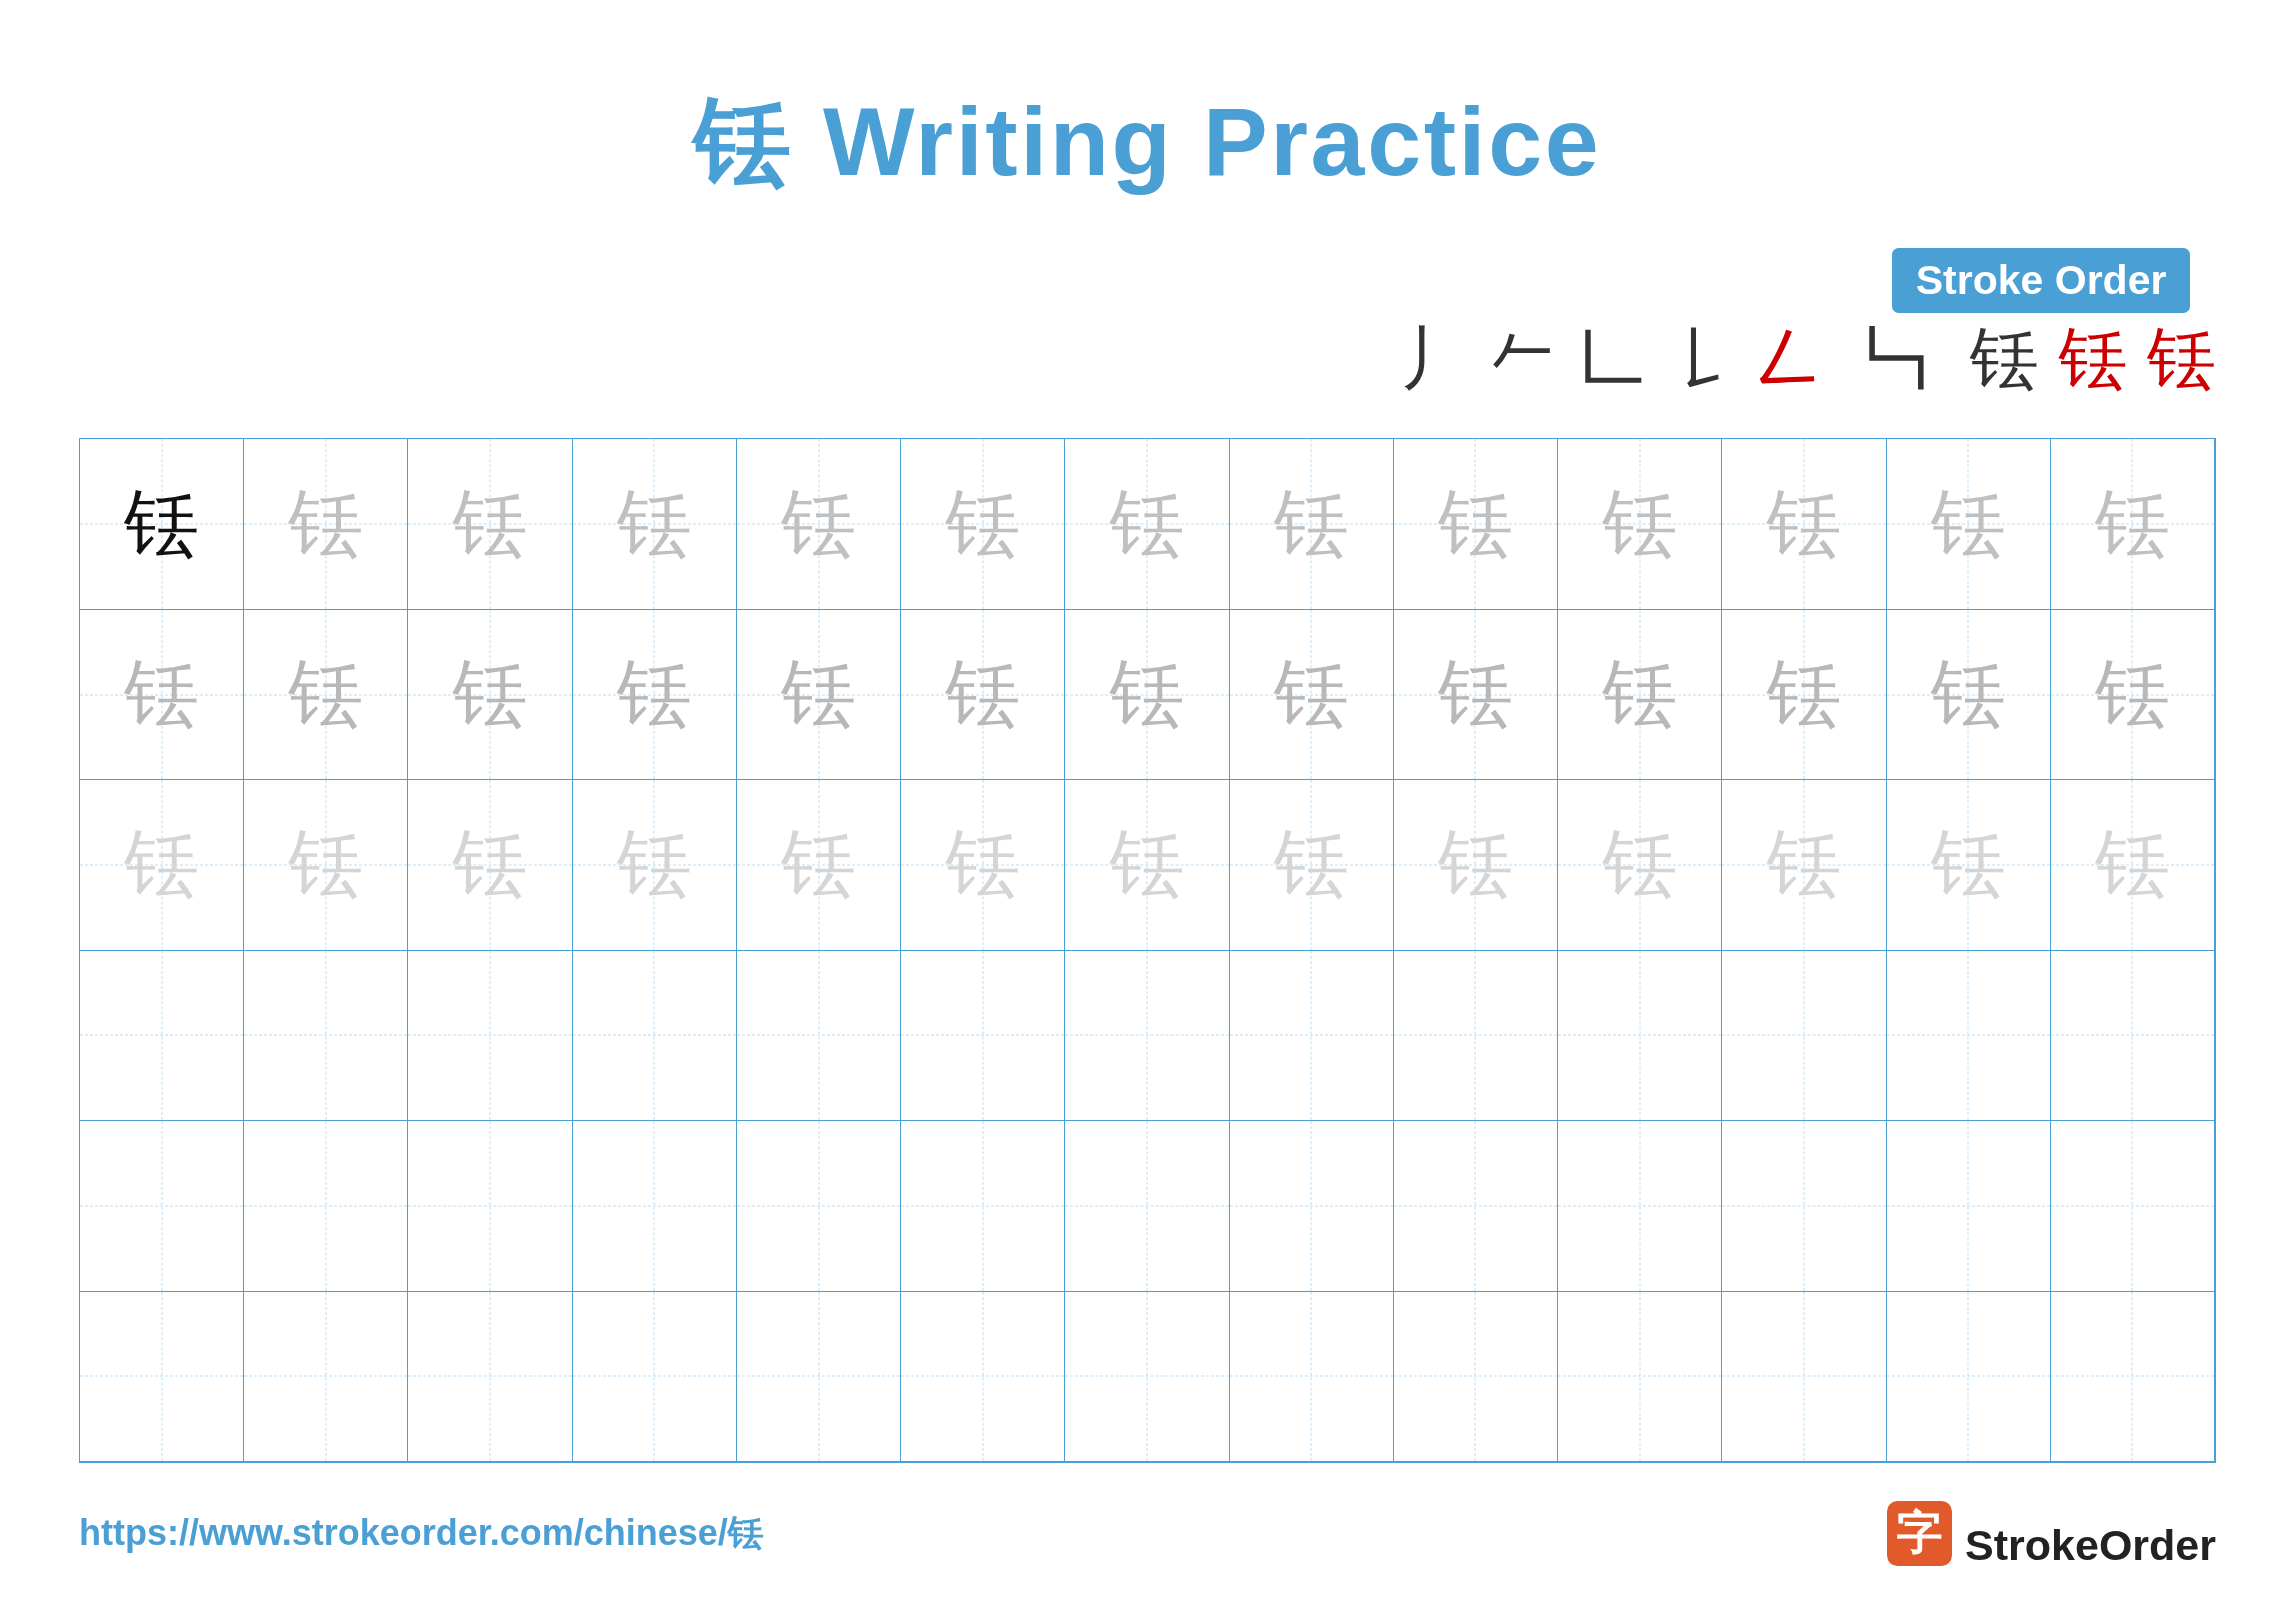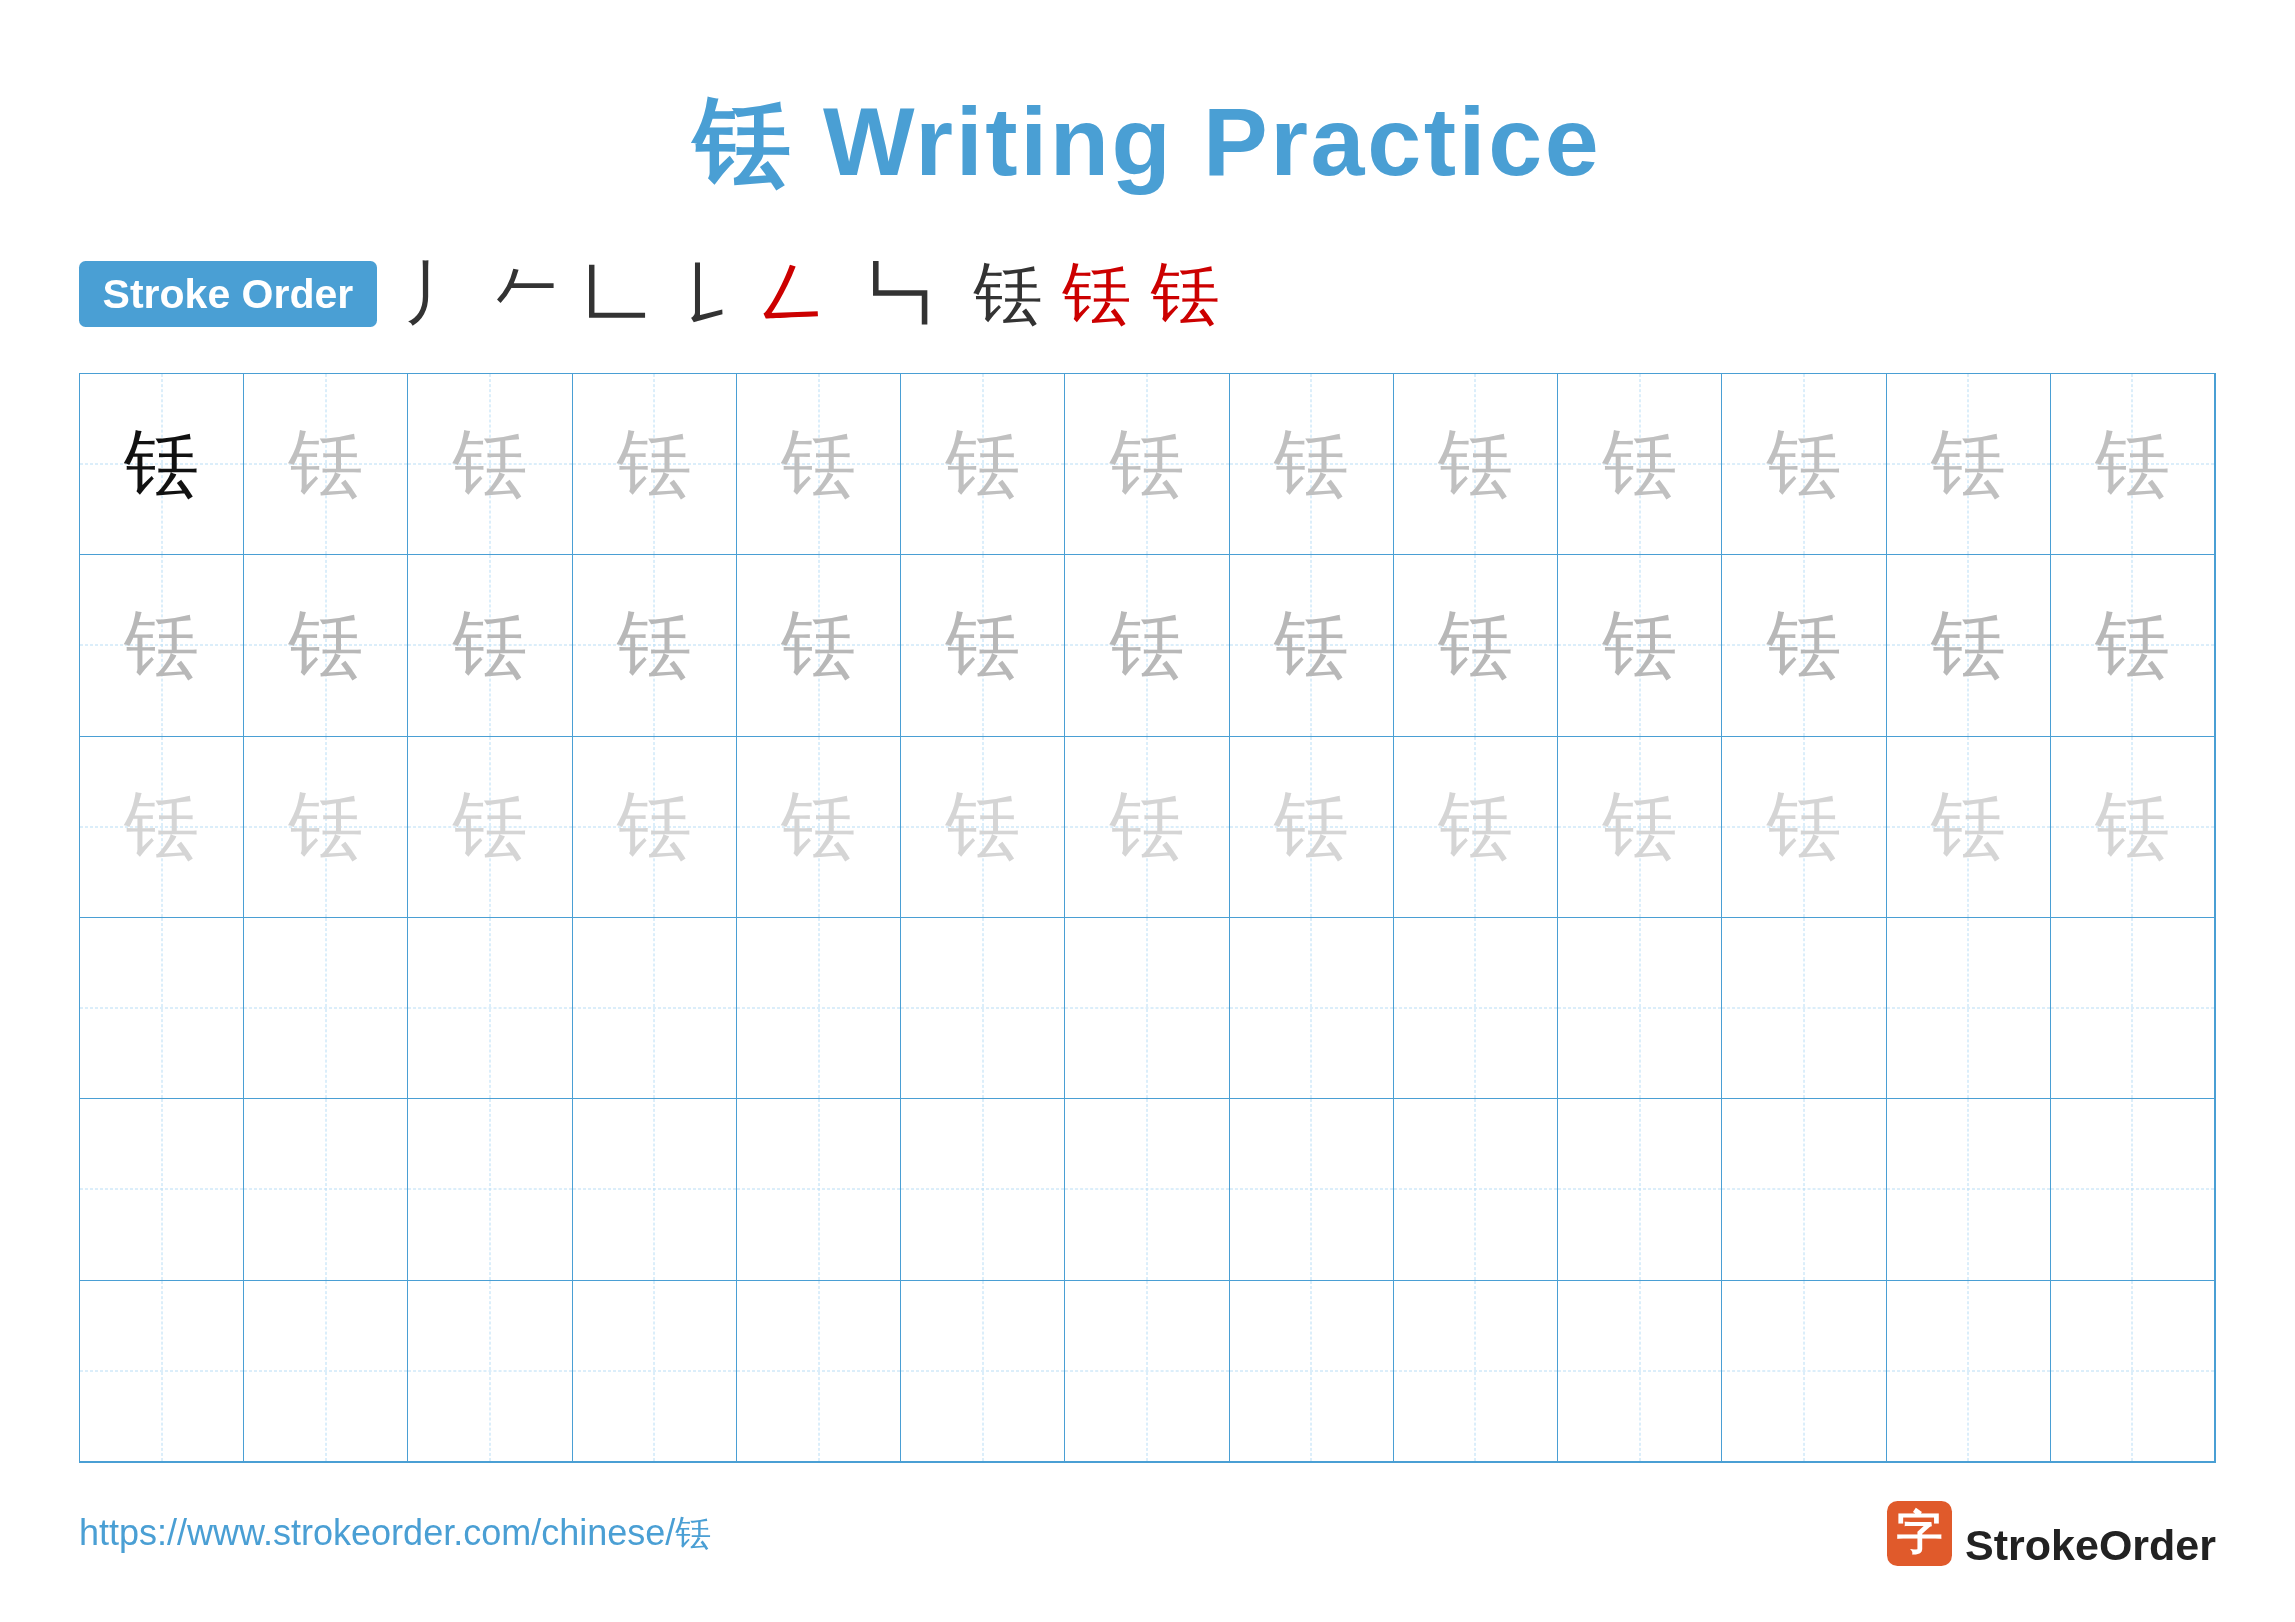--- a/index.html
+++ b/index.html
@@ -29,24 +29,25 @@
       color: #4a9fd4;
       font-weight: bold;
       text-align: center;
       margin-bottom: 39px;
       margin-top: 13px;
       letter-spacing: 2.6px;
     }
 
     .stroke-order-row {
       display: flex;
-      align-items: center;
+      align-items: flex-end;
       width: 100%;
       margin-bottom: 33px;
       gap: 0;
+      flex-direction: column;
     }
 
     .stroke-order-badge {
       background: #4a9fd4;
       color: white;
       font-size: 41px;
       font-weight: bold;
       padding: 9.2px 23.6px;
       border-radius: 6.5px;
       margin-right: 26px;
@@ -70,20 +71,21 @@
       justify-content: space-between;
       align-items: center;
       width: 100%;
       margin-top: 33px;
     }
 
     .footer-url {
       color: #4a9fd4;
       font-size: 36px;
       text-decoration: none;
+      font-weight: bold;
     }
 
     .footer-brand {
       display: flex;
       align-items: center;
       gap: 13px;
     }
 
     .footer-brand-icon {
       width: 65px;

